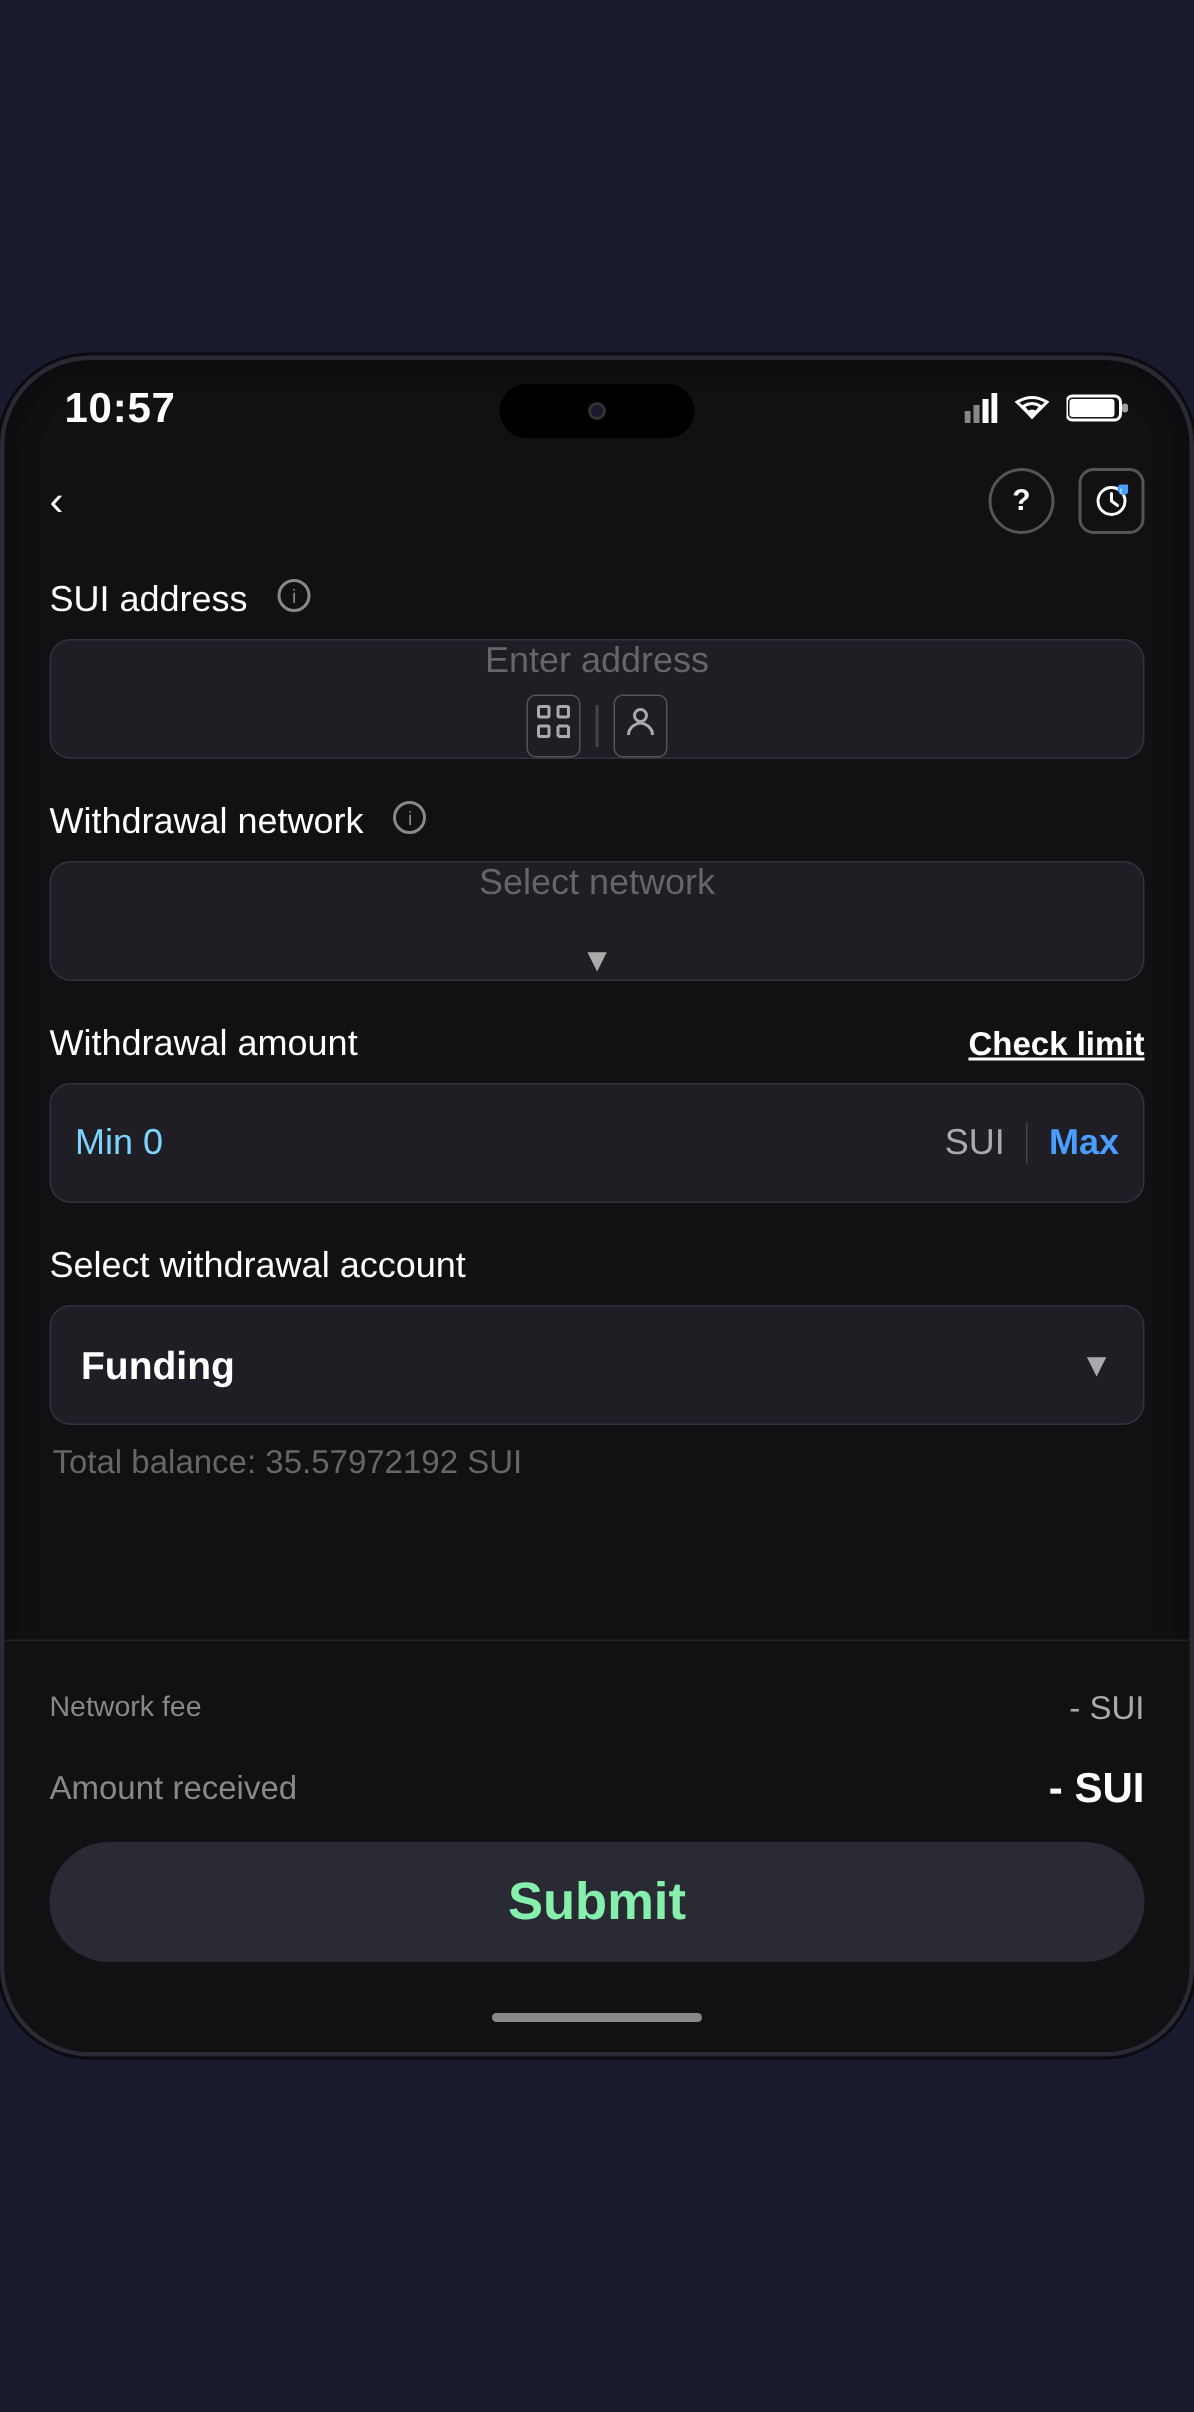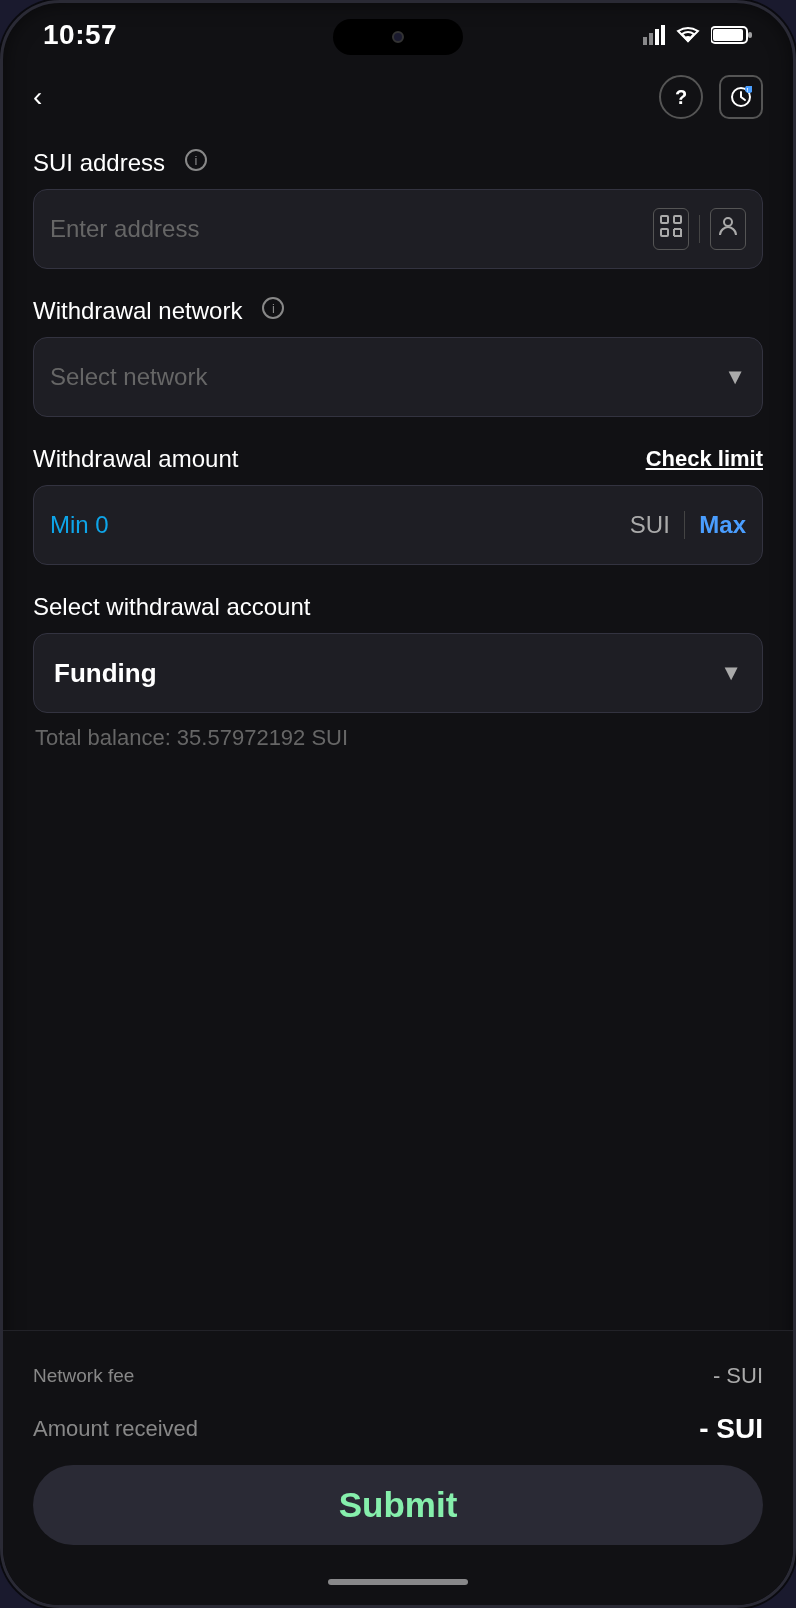--- a/index.html
+++ b/index.html
@@ -8,21 +8,21 @@
       background: #1a1a2e;
       display: flex;
       justify-content: center;
       align-items: center;
       min-height: 100vh;
       font-family: -apple-system, BlinkMacSystemFont, 'Segoe UI', sans-serif;
     }
 
     .phone-frame {
       width: 796px;
-      height: 1608px;
+      height: 1134px;
       background: #111114;
       border-radius: 60px;
       position: relative;
       overflow: hidden;
       border: 3px solid #2a2a35;
       box-shadow: 0 0 0 2px #0a0a0f, inset 0 0 20px rgba(0,0,0,0.5);
     }
 
     
     .status-bar {
@@ -167,20 +167,21 @@
       width: 100%;
       background: #1e1e24;
       border: 1.5px solid #333340;
       border-radius: 14px;
       padding: 0 16px;
       height: 80px;
       display: flex;
       align-items: center;
       justify-content: space-between;
       cursor: pointer;
+      flex-direction: column;
     }
 
     .input-placeholder {
       color: #666;
       font-size: 24px;
     }
 
     .input-icons {
       display: flex;
       align-items: center;
@@ -230,21 +231,21 @@
       border: 1.5px solid #333340;
       border-radius: 14px;
       padding: 0 16px;
       height: 80px;
       display: flex;
       align-items: center;
       justify-content: space-between;
     }
 
     .amount-placeholder {
-      color: #0ea5e9;
+      color: #7dd3fc;
       font-size: 24px;
     }
 
     .amount-right {
       display: flex;
       align-items: flex-start;
       gap: 14px;
     }
 
     .currency-label {

